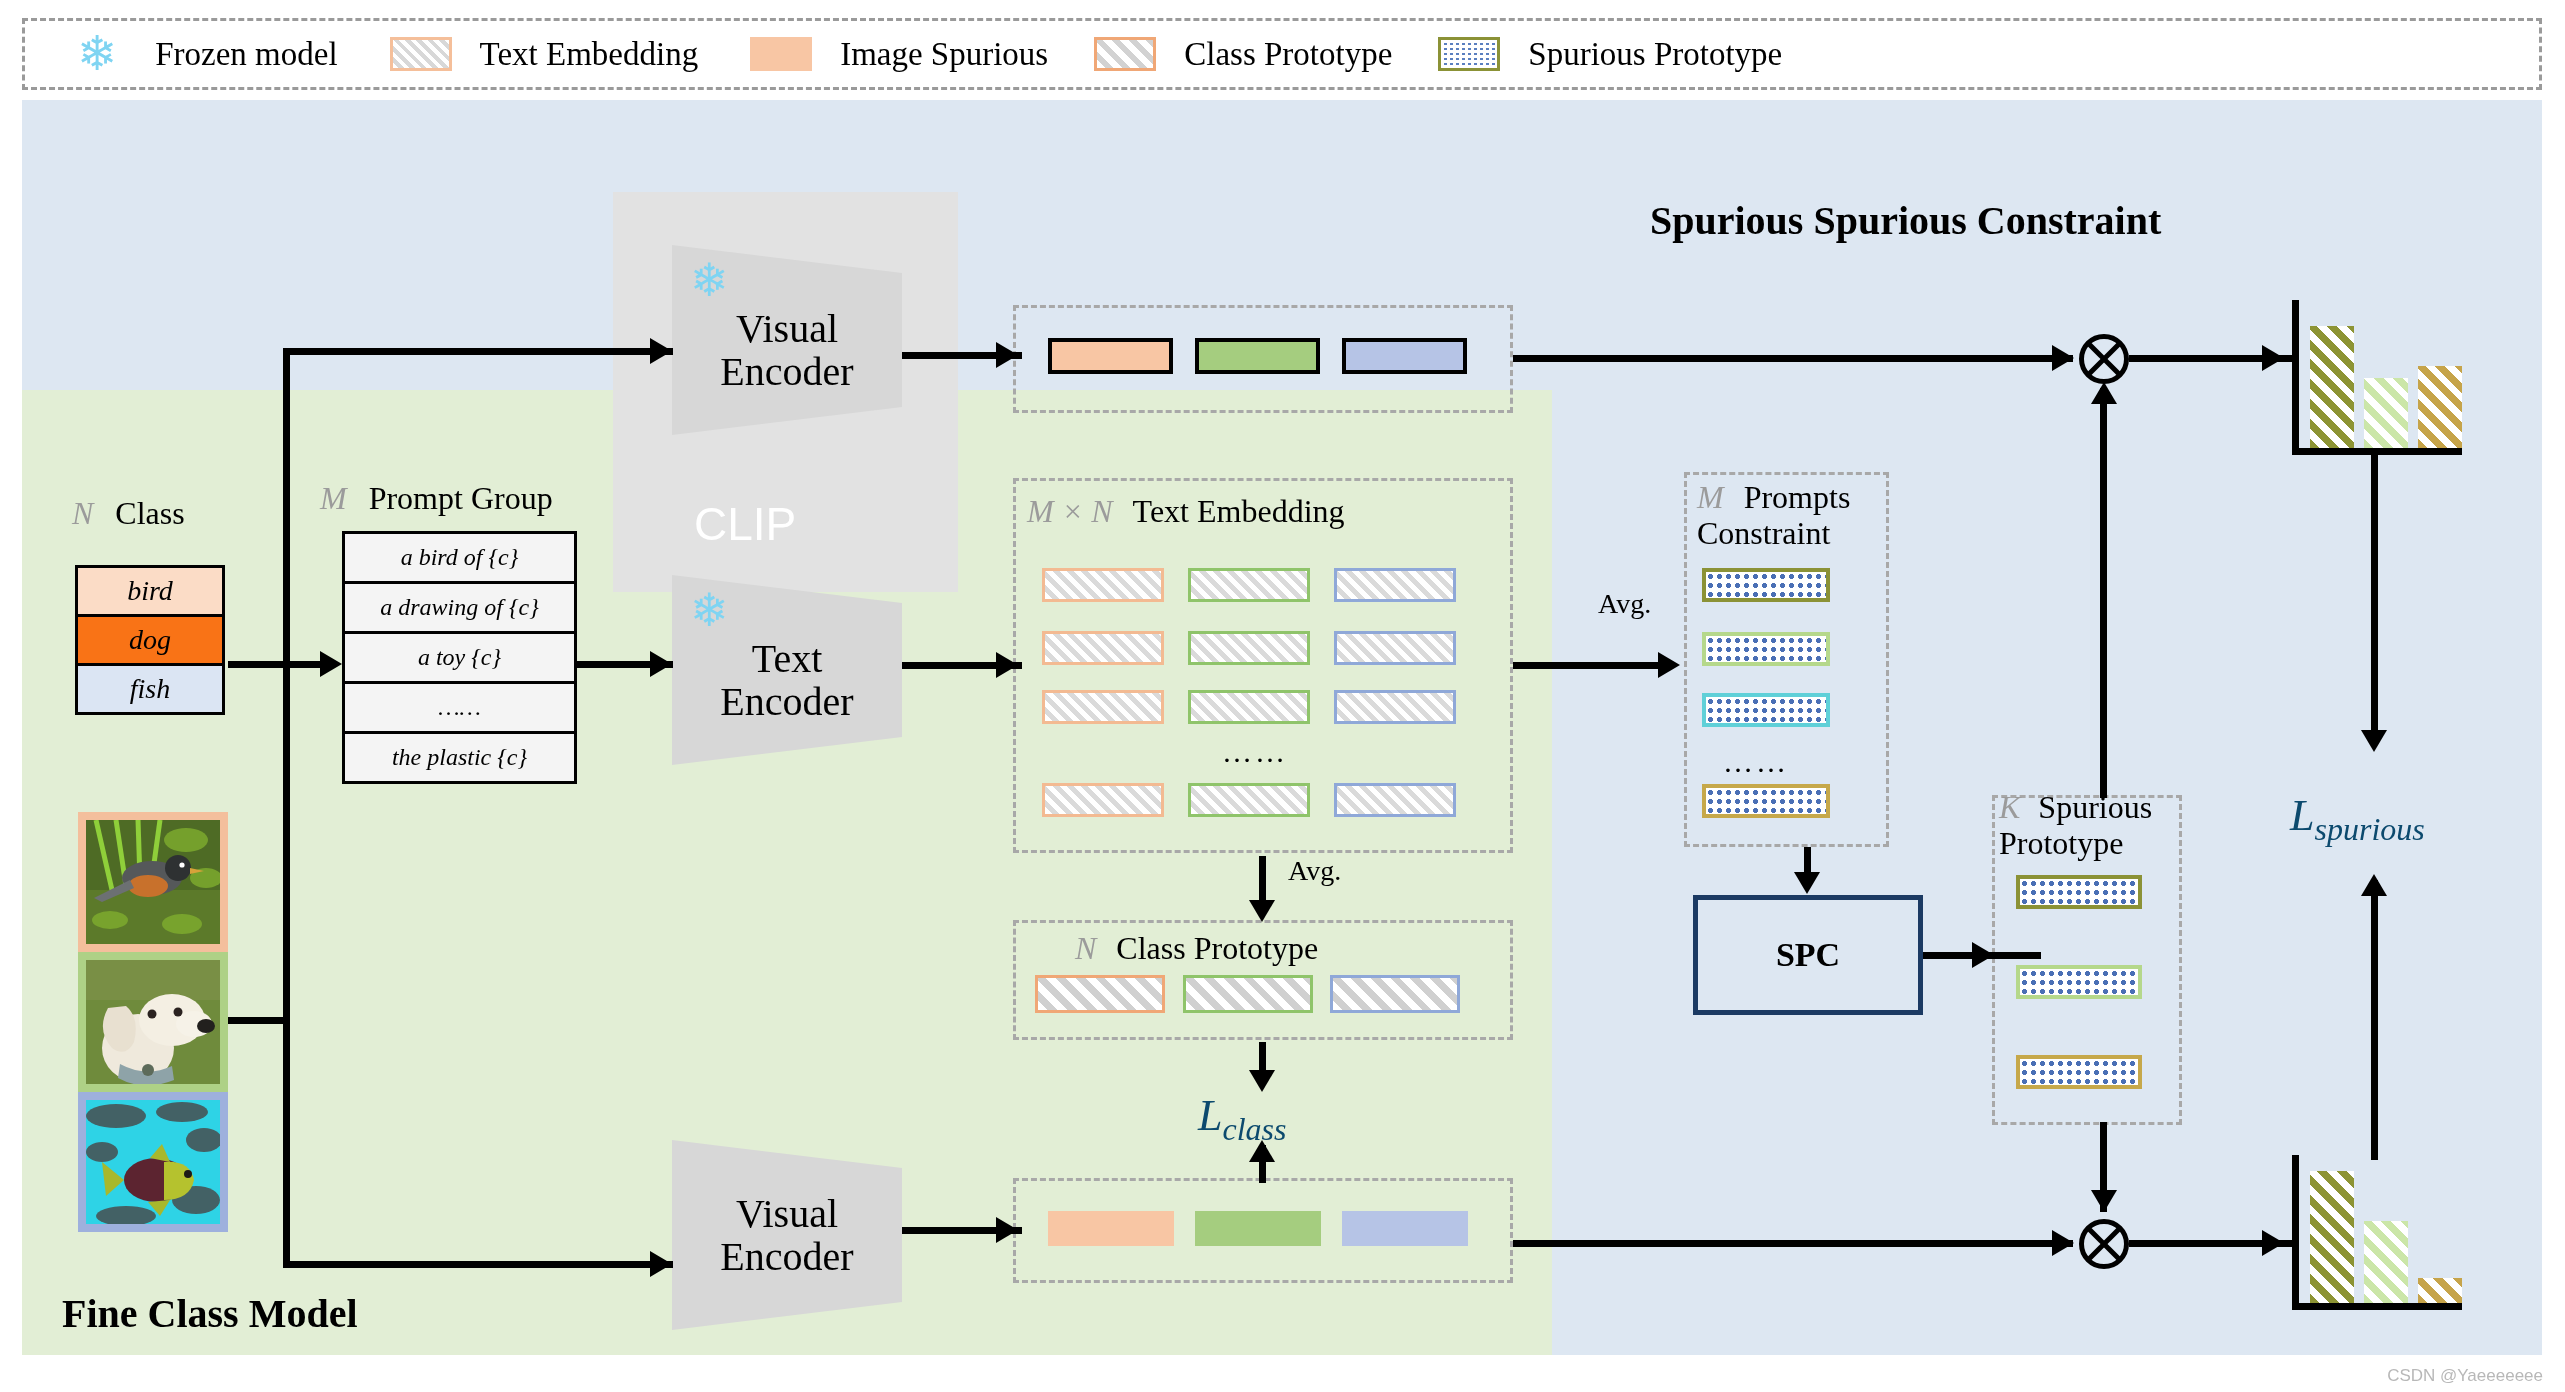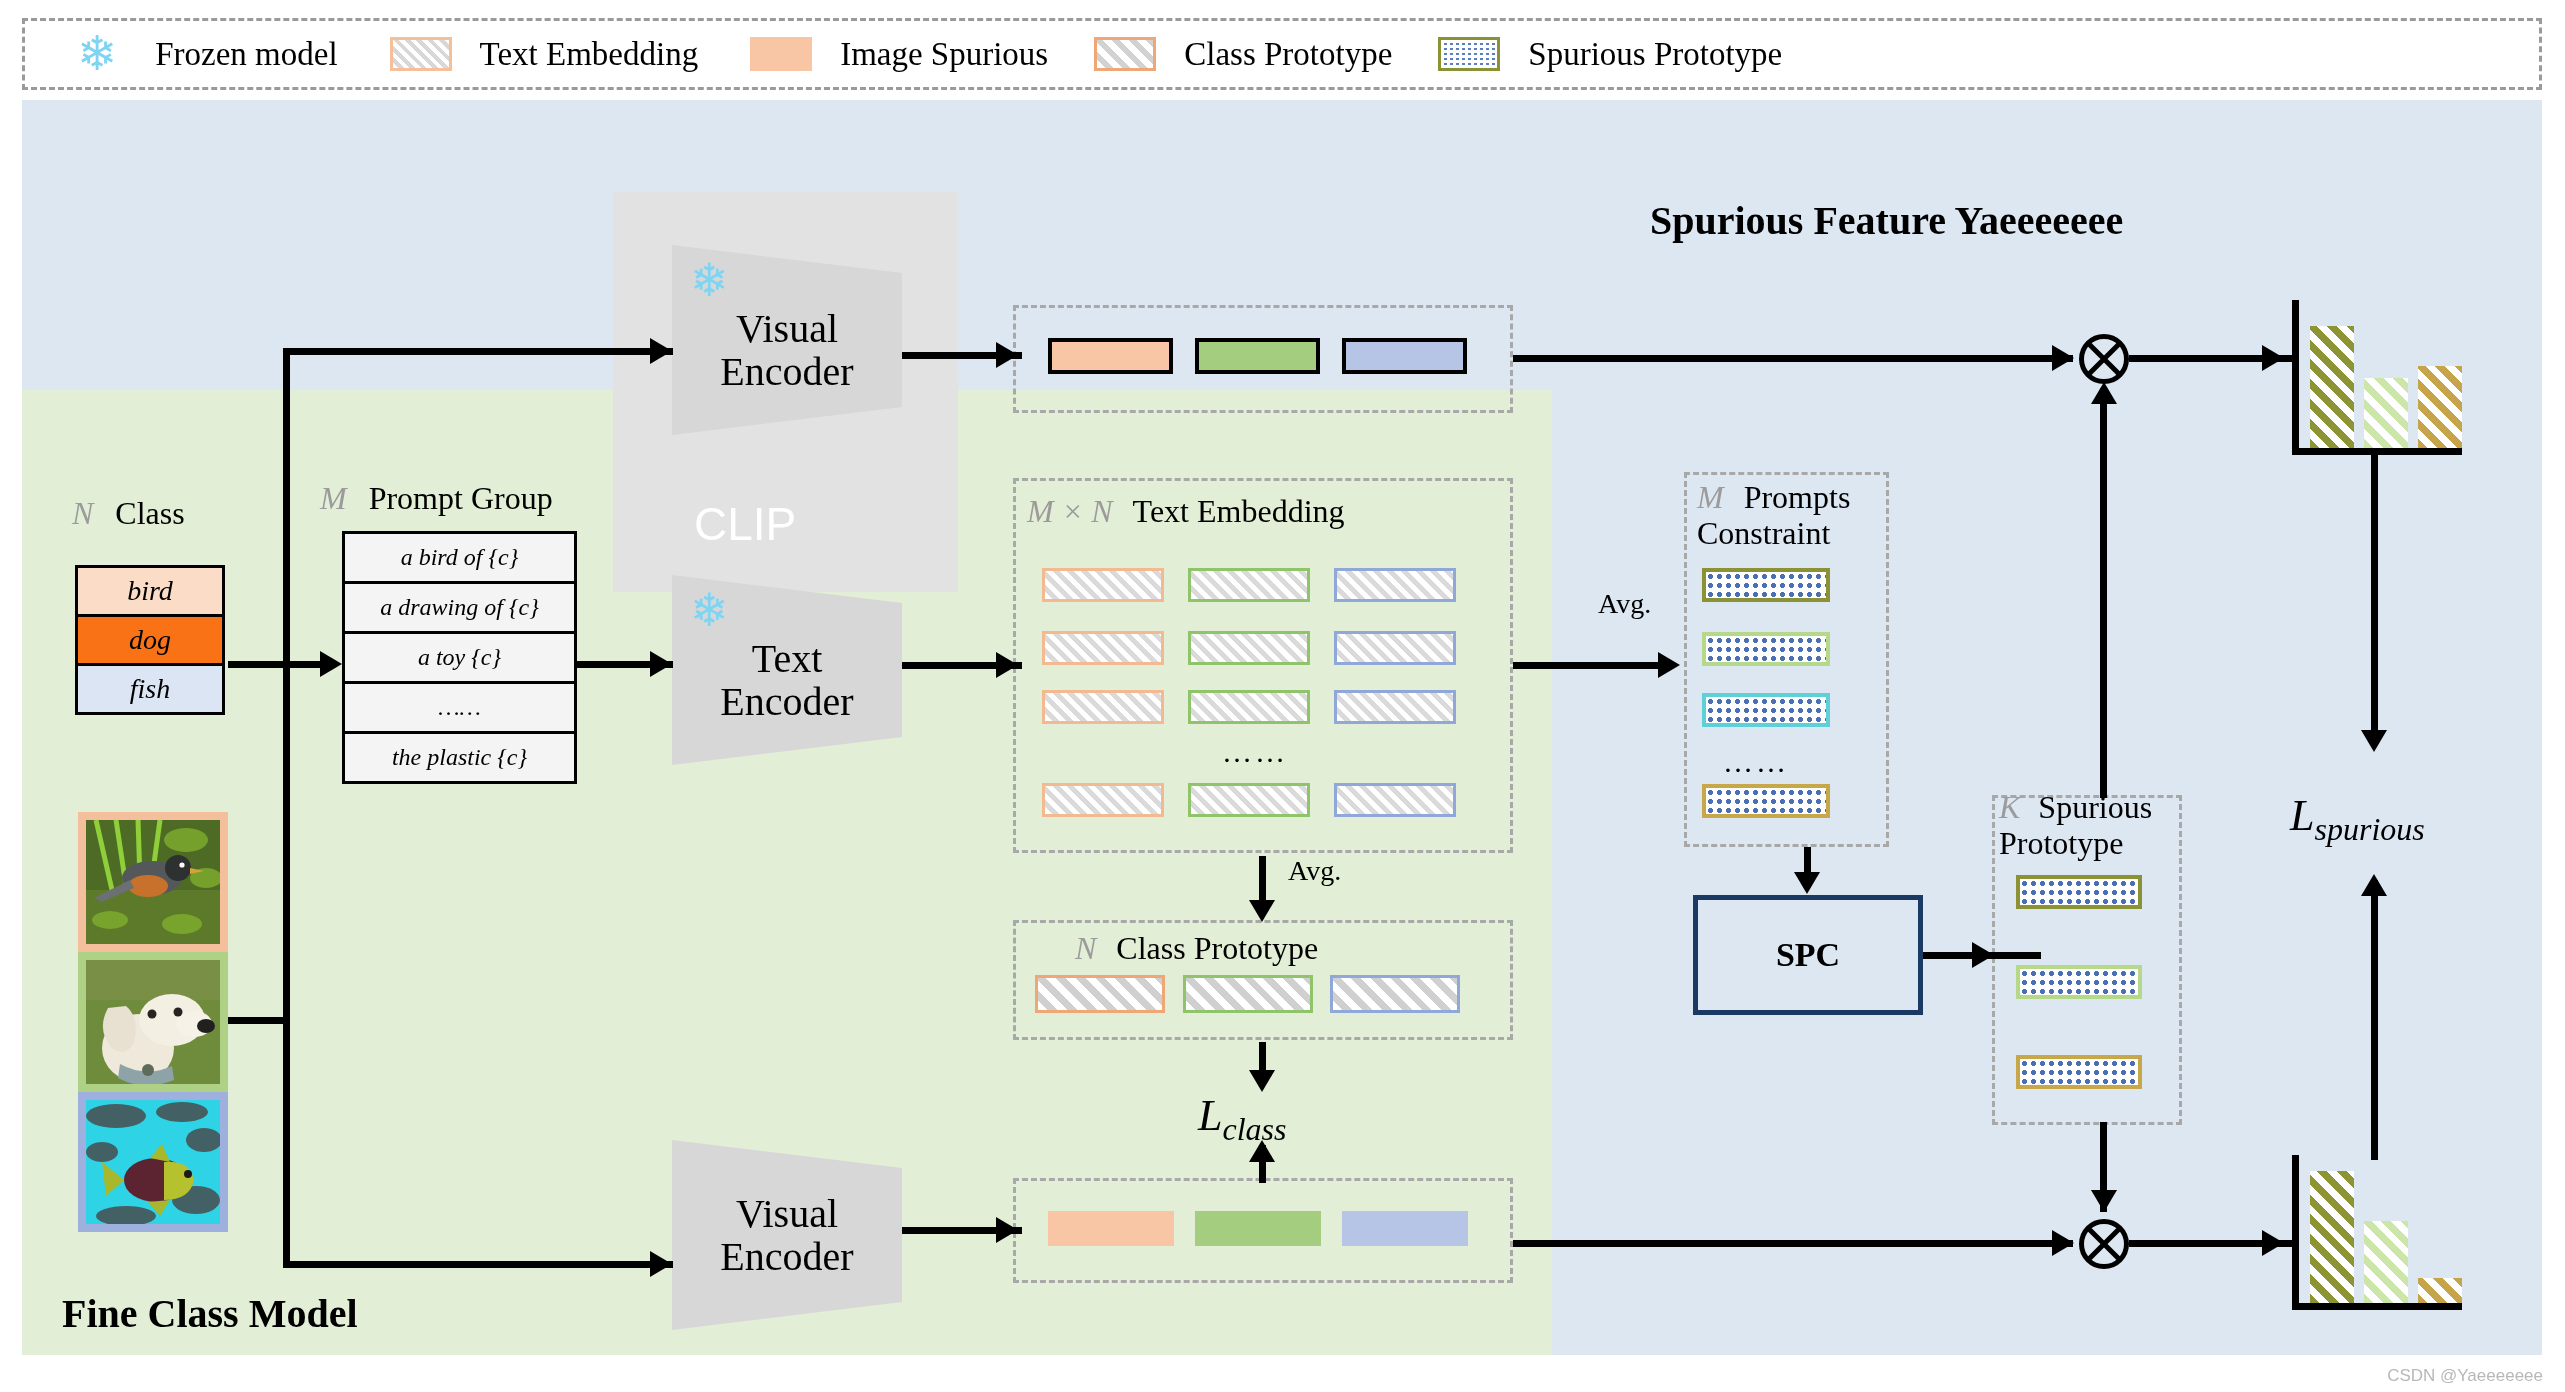--- a/index.html
+++ b/index.html
@@ -82,21 +82,21 @@
   .arrowD{border-left:13px solid transparent;border-right:13px solid transparent;border-top:22px solid #000;}
   .arrowU{border-left:13px solid transparent;border-right:13px solid transparent;border-bottom:22px solid #000;}
 
   .mulop{position:absolute;width:50px;height:50px;border-radius:50%;
      border:5px solid #000;box-sizing:border-box;}
   .mulop:before,.mulop:after{content:"";position:absolute;left:50%;top:-2px;
      width:5px;height:44px;background:#000;}
   .mulop:before{transform:translateX(-50%) rotate(45deg);}
   .mulop:after{transform:translateX(-50%) rotate(-45deg);}
 
-  .mathlbl{position:absolute;font-style:italic;font-size:44px;color:#000000;white-space:nowrap;}
+  .mathlbl{position:absolute;font-style:italic;font-size:44px;color:#0c4a6e;white-space:nowrap;}
   .mathlbl sub{font-size:32px;font-style:italic;}
   .avg{position:absolute;font-size:28px;color:#000;}
 
   
   .chart{position:absolute;}
   .chart .axisY{position:absolute;left:0;top:0;width:7px;background:#000;}
   .chart .axisX{position:absolute;left:0;width:100%;height:7px;background:#000;}
   .cbar{position:absolute;bottom:7px;}
   .bar-olive{background:repeating-linear-gradient(45deg,#8d9434 0 7px,#ffffff 7px 14px);}
   .bar-green{background:repeating-linear-gradient(45deg,#cbe6a8 0 7px,#ffffff 7px 14px);}
@@ -138,21 +138,21 @@
   </div>
   <div class="lg-item" style="margin-left:46px;">
     <span class="lg-swatch sw-spur-proto"></span>
     <span class="lg-label" style="margin-left:28px;">Spurious Prototype</span>
   </div>
 </div>
 
 <div id="panel-blue" class="abs"></div>
 <div id="panel-green" class="abs"></div>
 
-<div class="abs bold-title" style="left:1650px;top:197px;">Spurious Feature Yaeeeeeee</div>
+<div class="abs bold-title" style="left:1650px;top:197px;">Spurious Spurious Constraint</div>
 <div class="abs bold-title" style="left:62px;top:1290px;">Fine Class Model</div>
 
 <div id="clip-block" class="abs"></div>
 <div id="clip-word" class="abs">CLIP</div>
 
 <svg class="abs" style="left:672px;top:245px;" width="230" height="190">
   <polygon points="0,0 230,28 230,162 0,190" fill="#d7d7d7"></polygon>
 </svg>
 <div class="abs" style="left:690px;top:258px;"><span class="snow" style="font-size:46px;">❄</span></div>
 <div class="abs encoder" style="left:672px;top:300px;width:230px;height:100px;">

